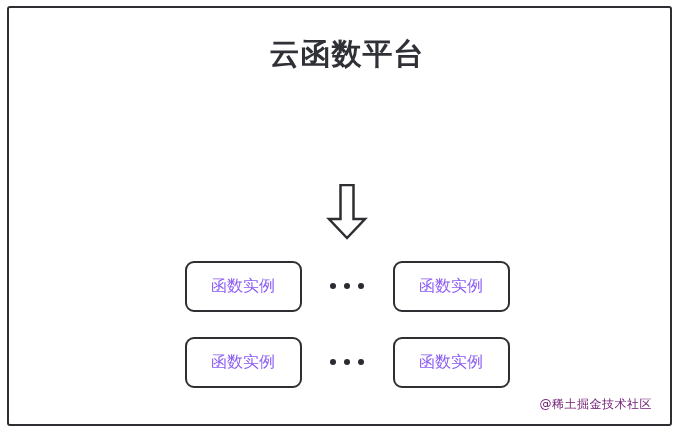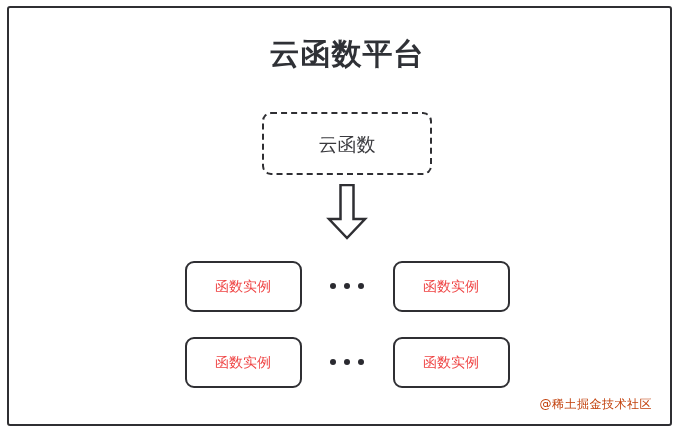--- a/index.html
+++ b/index.html
@@ -101,22 +101,22 @@
     height: 51px;
     box-sizing: border-box;
     border: 2.5px solid #2f2f33;
     border-radius: 9px;
     background: #ffffff;
     display: flex;
     align-items: center;
     justify-content: center;
   }
   .instance-label {
-    font-size: 14px;
-    color: #ef4444;
+    font-size: 16px;
+    color: #8b5cf6;
     line-height: 22px;
     white-space: nowrap;
   }
 
   .row-ellipsis {
     width: 91px;
     display: flex;
     align-items: center;
     justify-content: center;
     gap: 8px;
@@ -127,38 +127,35 @@
     border-radius: 50%;
     background: #2a2a30;
   }
 
   
   .watermark {
     position: absolute;
     right: 18px;
     bottom: 12px;
     font-size: 12px;
-    color: #c2410c;
+    color: #701a75;
     letter-spacing: 0.5px;
     white-space: nowrap;
     line-height: 16px;
   }
 </style>
 </head>
 <body>
 
 <div id="canvas">
 
   <div class="platform-frame">
 
     <div class="platform-title">云函数平台</div>
 
-    <div class="cloud-function-box">
-      <span class="cloud-function-label">云函数</span>
-    </div>
 
     <div class="flow-arrow">
       <svg width="50" height="56" viewBox="0 0 50 56" xmlns="http://www.w3.org/2000/svg">
         <path d="M18.5 1 L31.5 1 L31.5 35 L43 35 L25 54 L7 35 L18.5 35 Z" fill="#ffffff" stroke="#2f2f33" stroke-width="2.5" stroke-linejoin="miter"></path>
       </svg>
     </div>
 
     <div class="instance-row row-1">
       <div class="instance-box">
         <span class="instance-label">函数实例</span>

